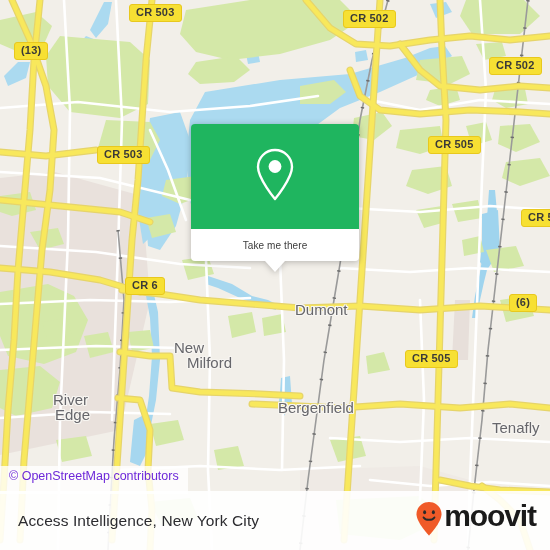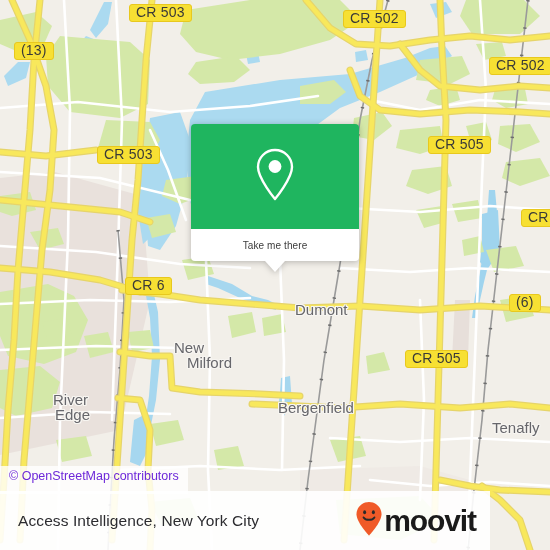--- a/index.html
+++ b/index.html
@@ -14,22 +14,22 @@
   .map{position:absolute;left:0;top:0;width:550px;height:550px;background:#F2EFE9;overflow:hidden;}
   .map svg{position:absolute;left:0;top:0;}
 
   
   .shield{
     position:absolute;
     background:#F7E033;
     border:1.6px solid #E8C81E;
     border-radius:3px;
     color:#3A3A38;
-    font-size:14px;
-    font-weight:normal;
+    font-size:11px;
+    font-weight:bold;
     letter-spacing:.2px;
     padding:2px 6px 3px 6px;
     line-height:11px;
     white-space:nowrap;
     box-sizing:border-box;
   }
 
   
   .place{
     position:absolute;
@@ -74,32 +74,32 @@
   .attrib{
     position:absolute;left:0;top:466px;
     background:rgba(255,255,255,.80);
     padding:4px 9px 11px 9px;
     font-size:12.5px;color:#6d28d9;
     line-height:13px;white-space:nowrap;
   }
 
   
   .footer{
-    position:absolute;left:0;top:491px;width:490px;height:59px;
+    position:absolute;left:0;top:491px;width:550px;height:59px;
     background:rgba(255,255,255,.90);
     display:flex;align-items:center;
     overflow:hidden;
   }
   .footer-title{
     position:absolute;left:18px;top:50%;transform:translateY(-50%);
     font-size:15.5px;color:#2C2C30;white-space:nowrap;letter-spacing:.1px;
   }
   .brand{
     position:absolute;right:14px;top:50%;transform:translateY(-50%);
-    display:flex;align-items:center;gap:1px;
+    display:flex;gap:1px;
   }
   .brand-word{
     font-size:30px;font-weight:bold;color:#1A1A1A;letter-spacing:-1.1px;
     line-height:30px;
   }
 </style>
 </head>
 <body>
 
 <div id="root">

